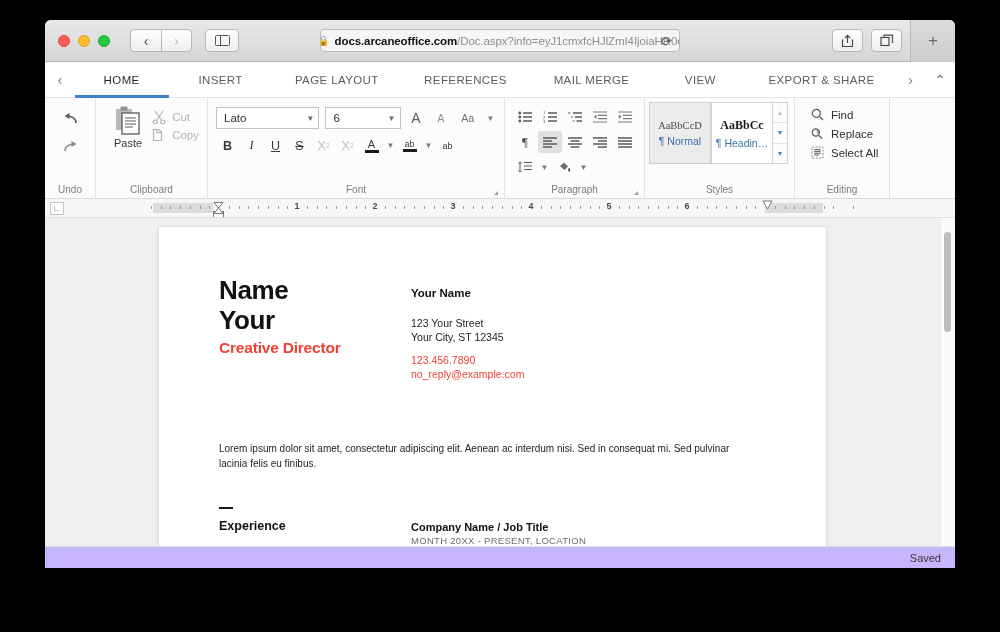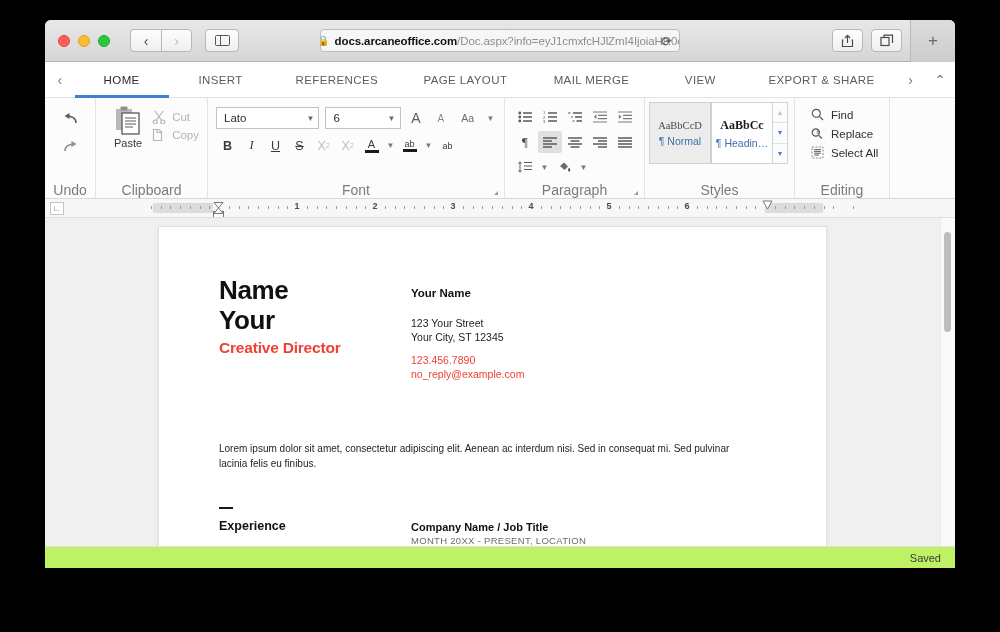--- a/index.html
+++ b/index.html
@@ -120,21 +120,21 @@
   
   .ribbon {
     height: 101px; background: #fcfcfc;
     border-bottom: 1px solid #d9d9d9;
     display: flex; position: relative;
   }
   .group { position: relative; display: flex; flex-direction: column; }
   .group + .group { border-left: 1px solid #e4e4e4; }
   .group-body { flex: 1; display: flex; align-items: flex-start; padding: 6px 8px 0; }
   .group-label {
-    height: 17px; font-size: 14px; color: #7b7b7b;
+    height: 17px; font-size: 10px; color: #7b7b7b;
     display: flex; align-items: center; justify-content: center;
     position: relative;
   }
   .dialog-launcher {
     position: absolute; right: 6px; bottom: 3px;
     width: 0; height: 0;
     border-left: 4px solid transparent;
     border-bottom: 4px solid #9a9a9a;
   }
 
@@ -268,21 +268,21 @@
     background: #bdbdbd; border-radius: 4px;
   }
   .scroll-trough {
     position: absolute; right: 0; top: 0; bottom: 0; width: 15px;
     background: #fafafa; border-left: 1px solid #ececec;
   }
 
   
   .statusbar {
     position: absolute; left: 0; right: 0; bottom: 0;
-    height: 22px; background: #bef264;
+    height: 22px; background: #c4b5fd;
     border-top: 1px solid #e0e0e0;
     display: flex; align-items: center; justify-content: flex-end;
     padding-right: 14px;
     font-size: 11px; color: #3a3a3a;
   }
   svg { display: block; }
 </style>
 </head>
 <body>
 
@@ -326,22 +326,22 @@
       </div>
     </div>
 
     <div class="plustab">+</div>
   </div>
 
   <div class="ribbon-tabs">
     <div class="arrowbtn">‹</div>
     <div class="tab active" style="width:95px">HOME</div>
     <div class="tab" style="width:105px">INSERT</div>
+    <div class="tab" style="width:130px">PAGE LAYOUT</div>
     <div class="tab" style="width:130px">REFERENCES</div>
-    <div class="tab" style="width:130px">PAGE LAYOUT</div>
     <div class="tab" style="width:125px">MAIL MERGE</div>
     <div class="tab" style="width:95px">VIEW</div>
     <div class="tab" style="width:150px">EXPORT &amp; SHARE</div>
     <div class="tabspacer"></div>
     <div class="arrowbtn">›</div>
     <div class="arrowbtn">⌃</div>
   </div>
 
   <div class="ribbon">
 

